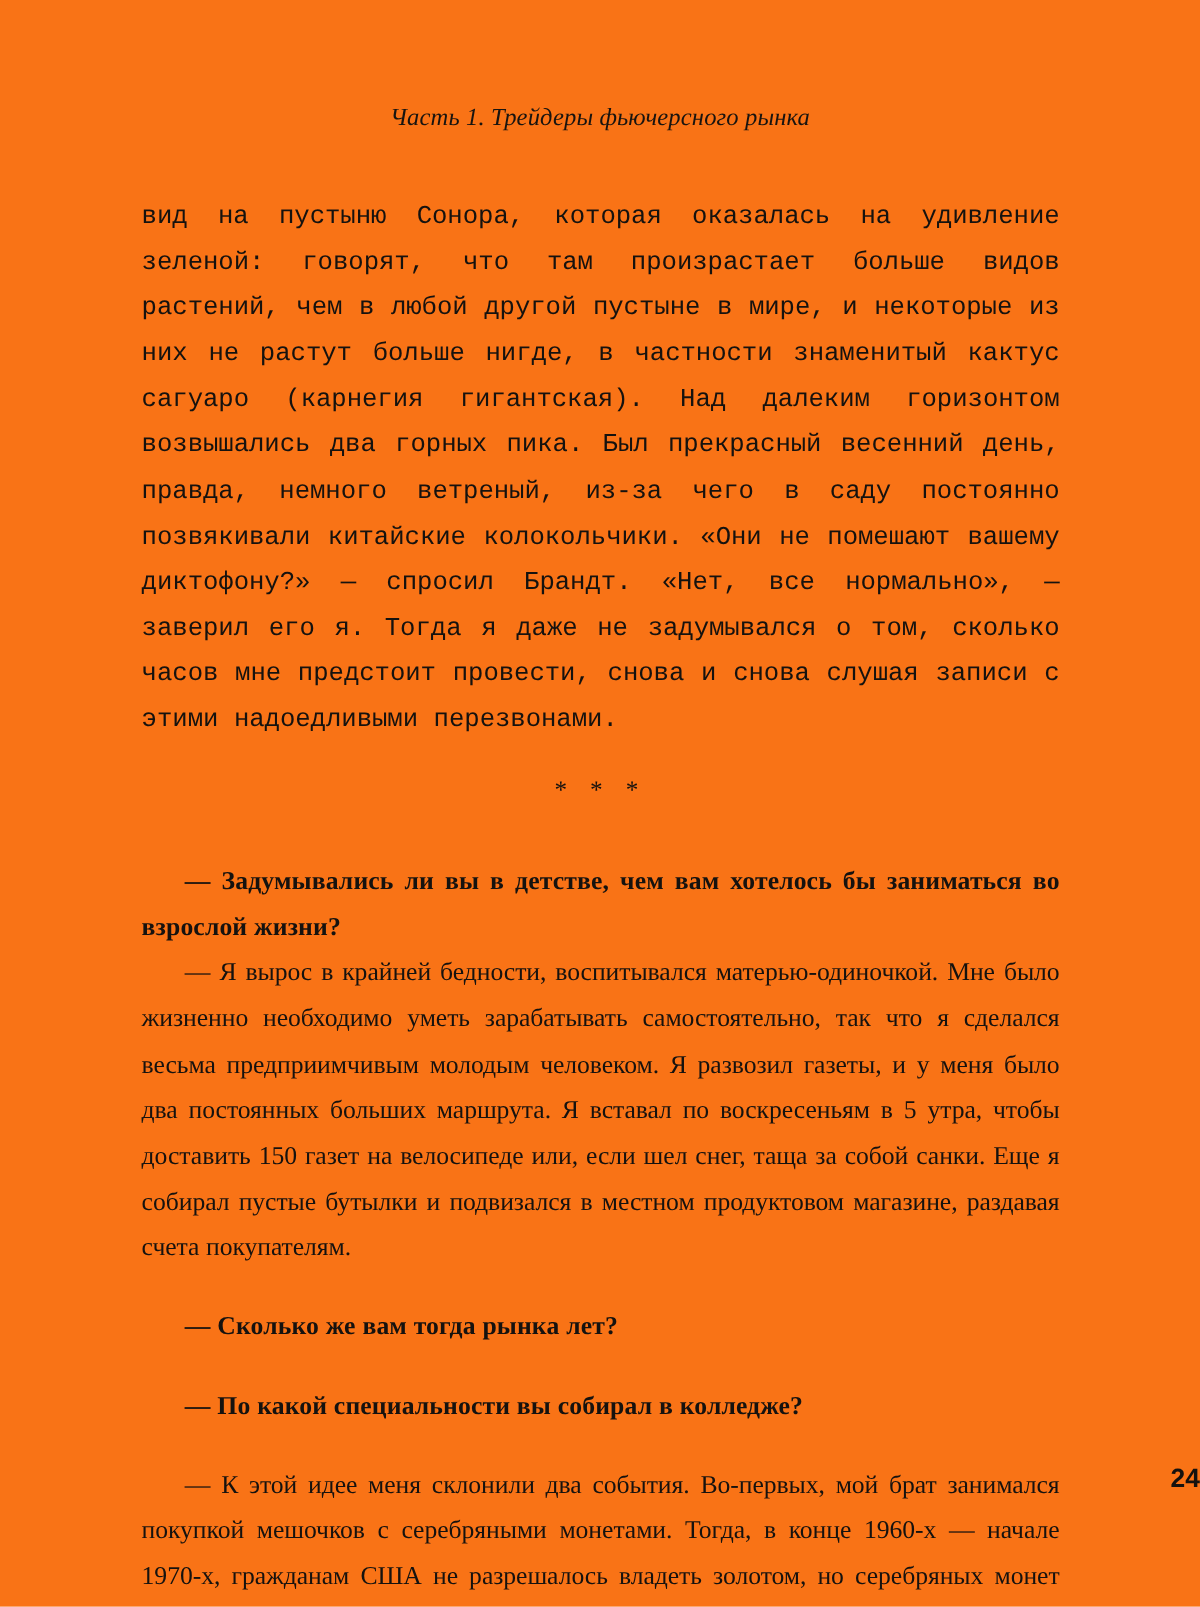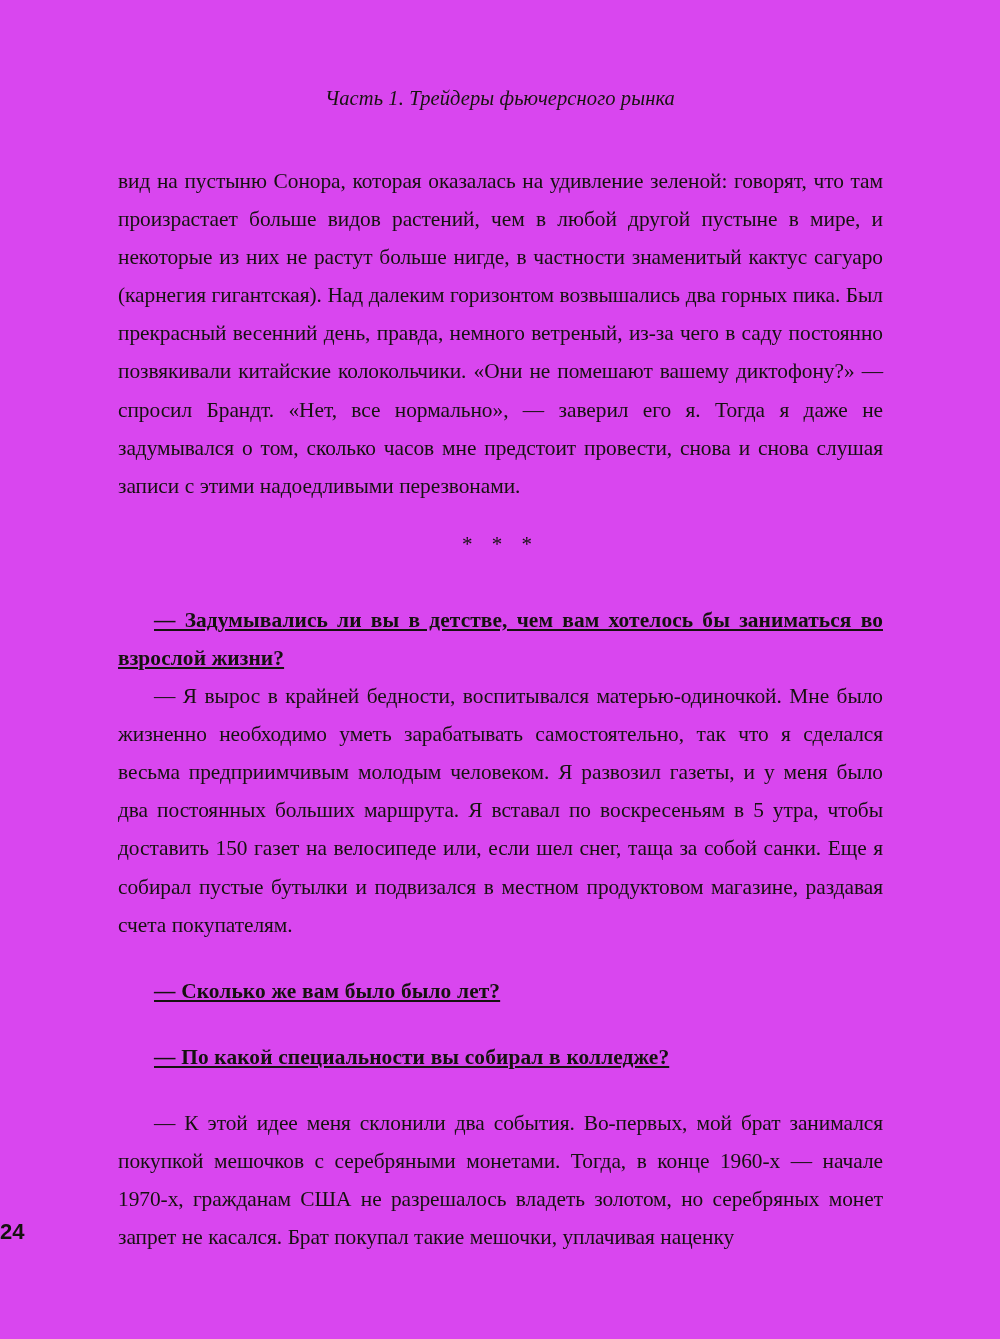--- a/index.html
+++ b/index.html
@@ -14,21 +14,21 @@
     position: relative;
     overflow: hidden;
     font-family: "Liberation Serif", "DejaVu Serif", serif;
     color: #15120f;
     -webkit-font-smoothing: antialiased;
   }
 
   .page {
     position: absolute;
     inset: 0;
-    background: #d946ef;
+    background: #f97316;
   }
 
   
   .running-head {
     position: absolute;
     top: 86px;
     left: 118px;
     width: 764px;
     text-align: center;
     font-style: italic;
@@ -58,25 +58,25 @@
     color: #15120f;
   }
 
   p.para.indent {
     text-indent: 36px;
   }
 
   p.para.bold {
     font-weight: bold;
     letter-spacing: 0.1px;
-    text-decoration: underline;
   }
 
   p.para.noindent {
     text-indent: 0;
+    font-family: Liberation Mono, monospace;
   }
 
   
   .gap-asterisks {
     margin: 0;
     padding: 0;
     text-align: center;
     font-size: 21px;
     line-height: 38px;
     letter-spacing: 7px;
@@ -87,21 +87,21 @@
   .spacer-lg { height: 38px; }
   .spacer-md { height: 28px; }
   .spacer-sm { height: 20px; }
 
   
   .folio {
     position: absolute;
     top: 1218px;
     left: 0;
     width: 1000px;
-    text-align: left;
+    text-align: right;
     font-family: "Liberation Sans", "DejaVu Sans", sans-serif;
     font-weight: bold;
     font-size: 22px;
     line-height: 28px;
     color: #15120f;
   }
 
   .qa-block { margin: 0; padding: 0; }
 </style>
 </head>
@@ -122,21 +122,21 @@
     <div class="spacer-lg"></div>
 
     <div class="qa-block">
       <p class="para indent bold">— Задумывались ли вы в детстве, чем вам хотелось бы заниматься во взрослой жизни?</p>
       <p class="para indent">— Я вырос в крайней бедности, воспитывался матерью-одиночкой. Мне было жизненно необходимо уметь зарабатывать самостоятельно, так что я сделался весьма предприимчивым молодым человеком. Я развозил газеты, и у меня было два постоянных больших маршрута. Я вставал по воскресеньям в 5 утра, чтобы доставить 150 газет на велосипеде или, если шел снег, таща за собой санки. Еще я собирал пустые бутылки и подвизался в местном продуктовом магазине, раздавая счета покупателям.</p>
     </div>
 
     <div class="spacer-md"></div>
 
     <div class="qa-block">
-      <p class="para indent bold">— Сколько же вам было было лет?</p>
+      <p class="para indent bold">— Сколько же вам тогда рынка лет?</p>
     </div>
 
     <div class="spacer-md"></div>
 
     <div class="qa-block">
       <p class="para indent bold">— По какой специальности вы собирал в колледже?</p>
     </div>
 
     <div class="spacer-md"></div>
 

